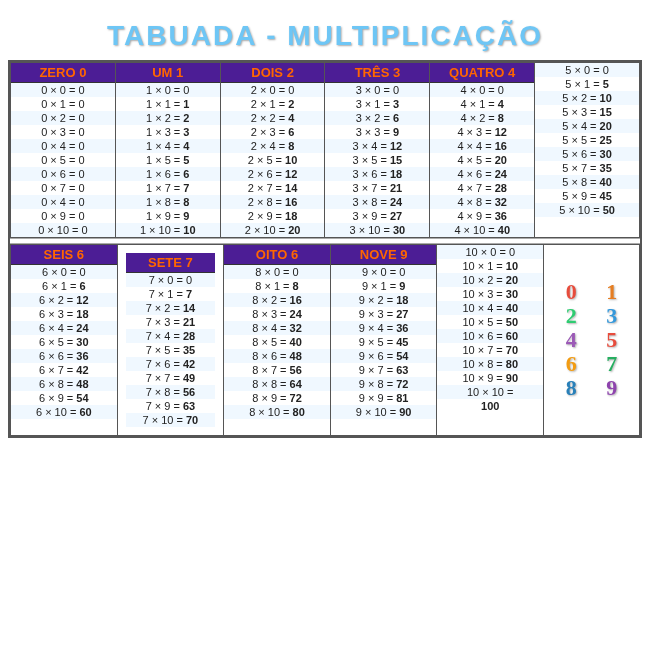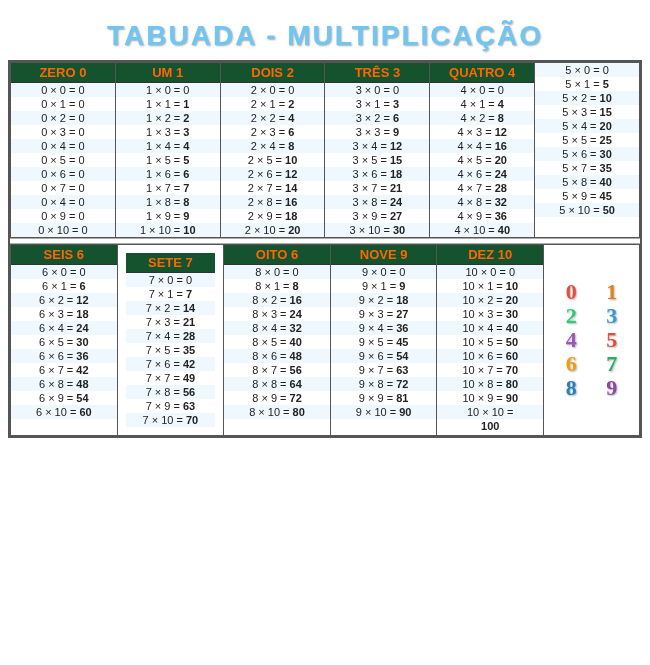--- a/index.html
+++ b/index.html
@@ -32,21 +32,21 @@
       width: 100%;
     }
     .section-header {
       font-weight: bold;
       font-size: 13px;
       text-align: center;
       padding: 2px 4px;
       border-bottom: 1px solid #333;
       color: #ff6600;
       font-family: 'Comic Sans MS', cursive, sans-serif;
-      background: #14532d;
+      background: #4c1d95;
     }
     .cell-block {
       border: 1.5px solid #555;
       vertical-align: top;
       padding: 0;
       width: 100px;
     }
     .mult-table {
       border-collapse: collapse;
       width: 100%;
@@ -531,21 +531,20 @@
                     </tr>
                     <tr class="mult-row">
                       <td>9 × 10 = <strong>90</strong></td>
                     </tr>
                   </tbody>
                 </table>
               </div>
             </td>
             <td class="cell-block" style="border: 1px solid rgb(85, 85, 85); vertical-align: top; padding: 0px;">
               <div>
-                <div class="section-header">DEZ 10</div>
                 <table class="mult-table">
                   <tbody>
                     <tr class="mult-row">
                       <td>10 × 0 = 0</td>
                     </tr>
                     <tr class="mult-row">
                       <td>10 × 1 = <strong>10</strong></td>
                     </tr>
                     <tr class="mult-row">
                       <td>10 × 2 = <strong>20</strong></td>

